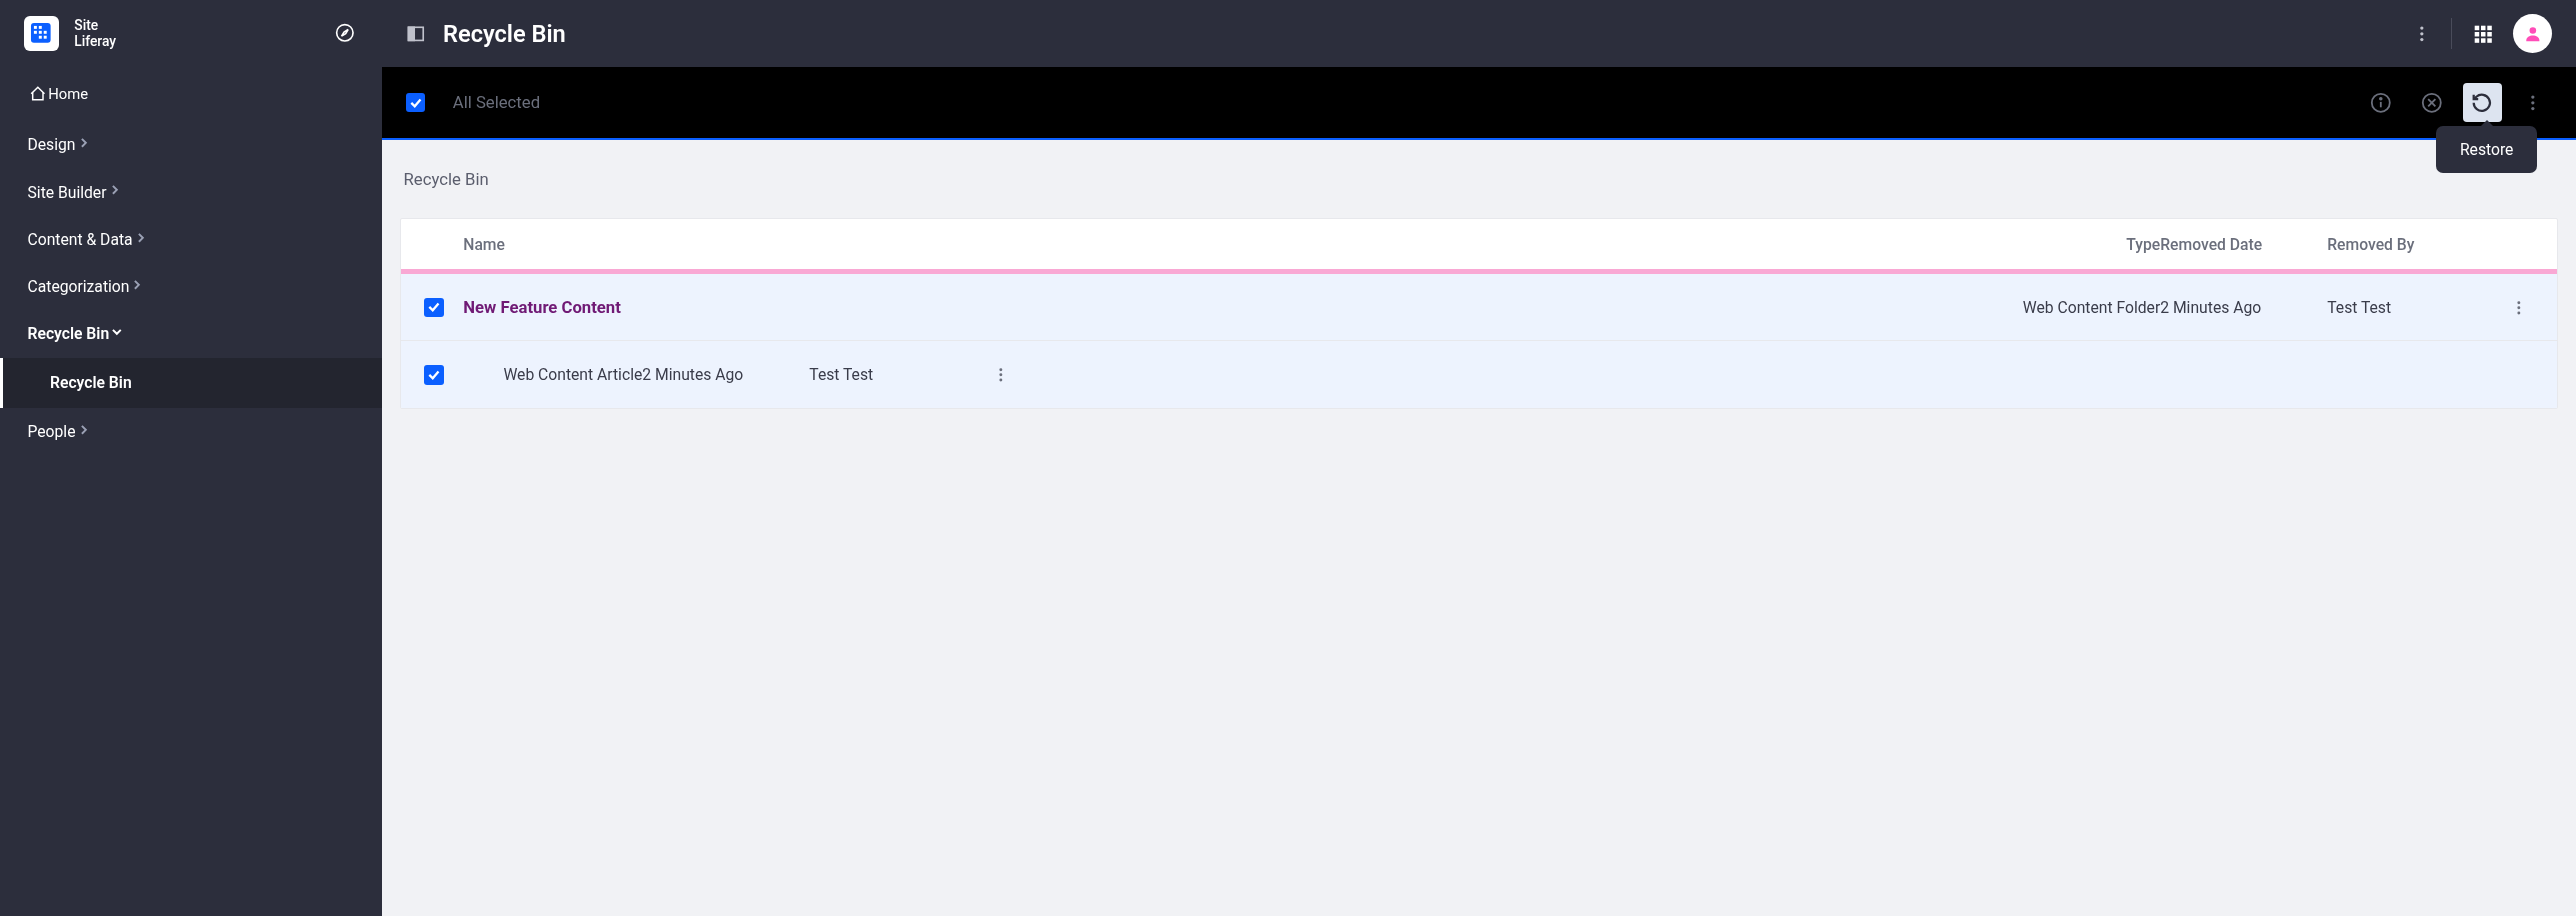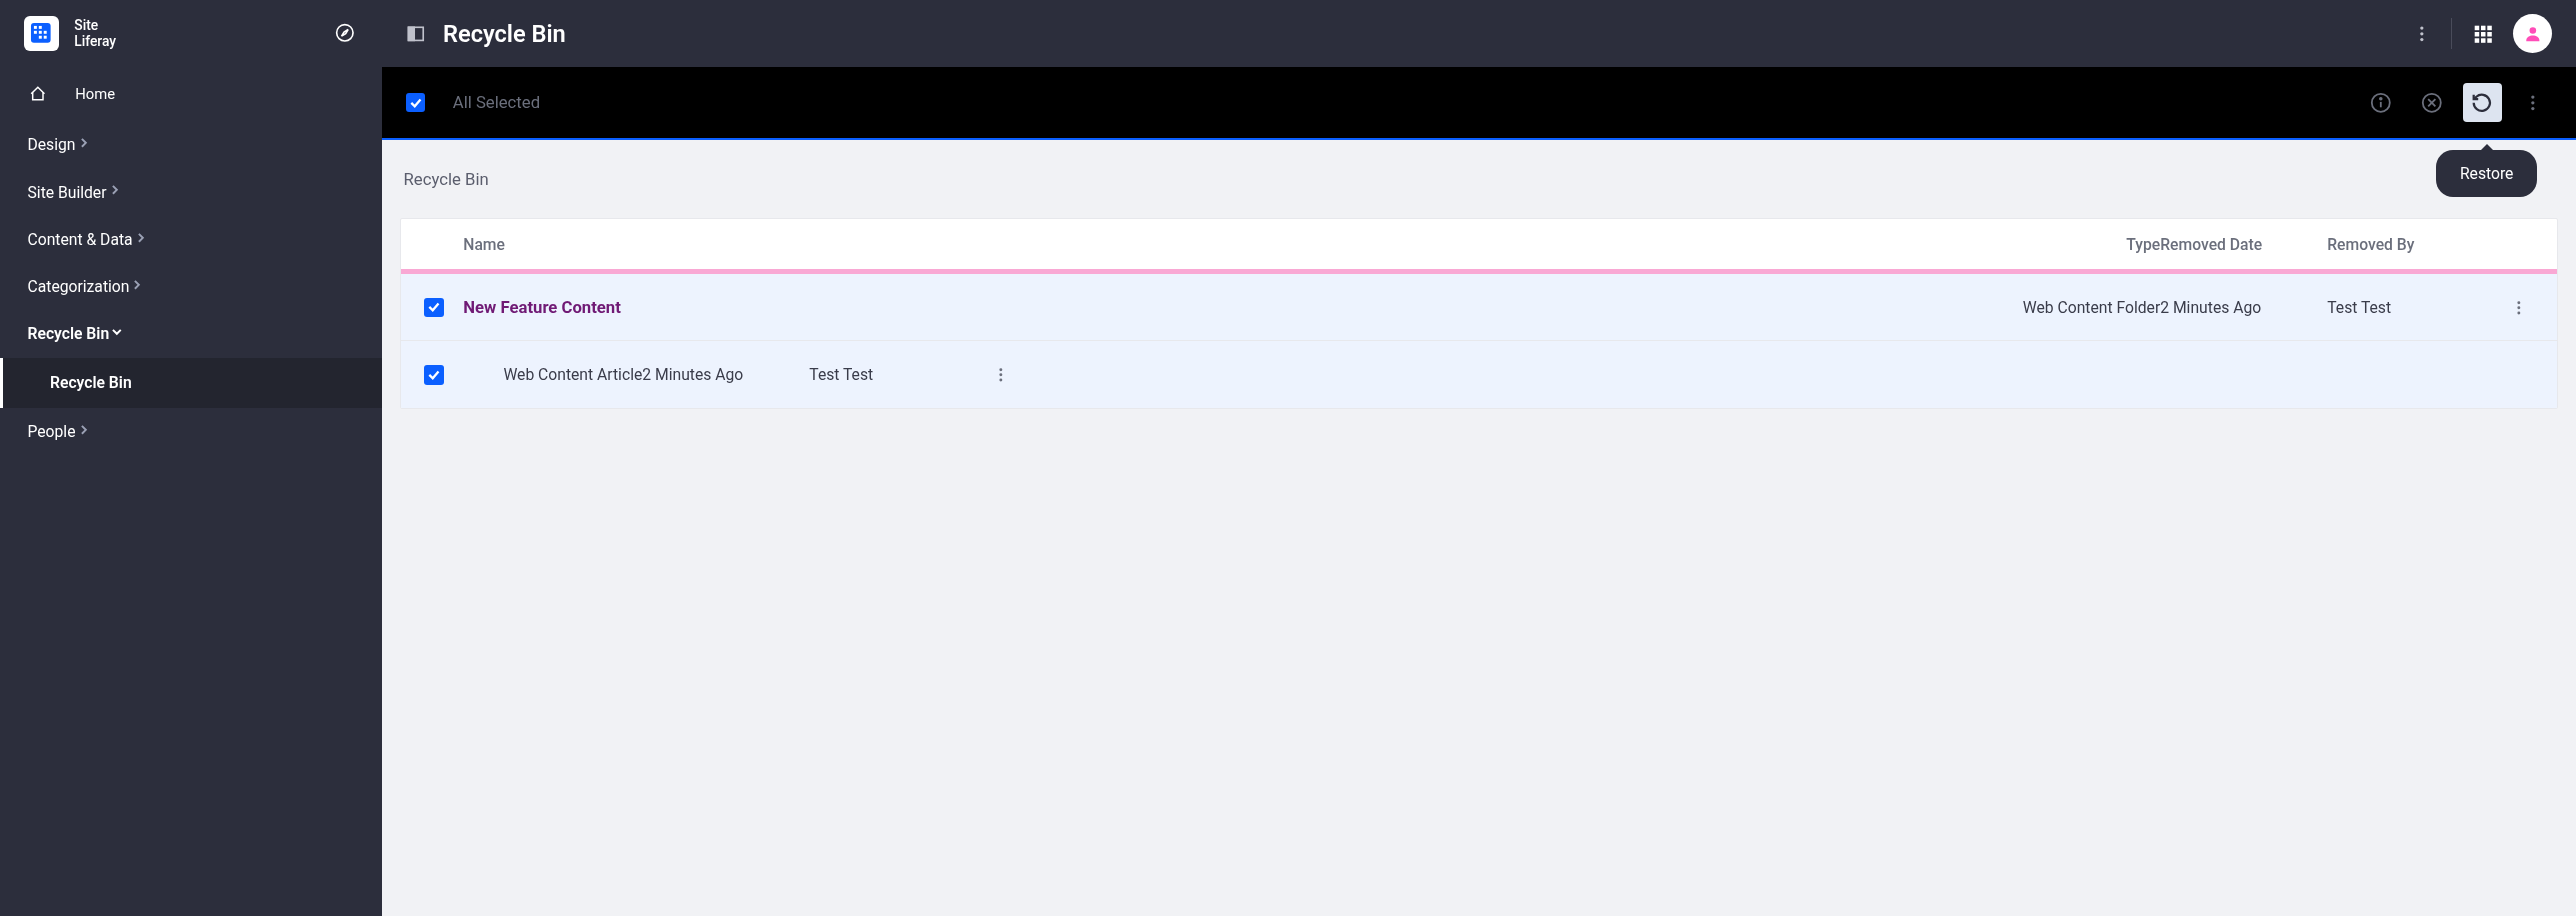--- a/index.html
+++ b/index.html
@@ -10,21 +10,21 @@
   .sidebar { width: 382px; background: #2c2e3c; color: #fff; display: flex; flex-direction: column; }
   .sidebar-header { display: flex; align-items: center; padding: 15.7px 23.6px; gap: 15.7px; }
   .logo { width: 35px; height: 35px; background: #fff; border-radius: 5.9px; display: flex; align-items: center; justify-content: center; }
   .logo svg { width: 23.6px; height: 23.6px; }
   .site-info { flex: 1; }
   .site-label { font-size: 13.8px; font-weight: 500; }
   .site-name { font-size: 13.8px; font-weight: 500; }
   .compass-btn { width: 27.5px; height: 27.5px; display: flex; align-items: center; justify-content: center; cursor: pointer; }
 
   .nav-items { padding: 7.9px 0; }
-  .nav-item { display: flex; align-items: center; padding: 7.9px 27.5px; gap: 28px; cursor: pointer; font-size: 14.8px; min-height: 39px; }
+  .nav-item { display: flex; align-items: center; padding: 7.9px 27.5px; gap: 1px; cursor: pointer; font-size: 14.8px; min-height: 39px; }
   .nav-item .icon { width: 19.7px; display: flex; justify-content: center; }
 
   .nav-group { display: flex; align-items: center; padding: 13.8px 27.5px; cursor: pointer; font-size: 15.7px; }
   .nav-group.active { font-weight: 600; }
   .nav-group .chevron { color: #9ba1b5; }
 
   .nav-sub { display: flex; align-items: center; padding: 15.7px 27.5px 15.7px 47px; font-size: 15.7px; font-weight: 600; background: #23252f; border-left: 3.9px solid #fff; cursor: pointer; }
 
   
   .main { flex: 1; display: flex; flex-direction: column; }
@@ -37,21 +37,21 @@
   .icon-btn { cursor: pointer; display: flex; align-items: center; justify-content: center; }
 
   
   .toolbar { height: 73px; background: #000000; border-bottom: 2px solid #0b5fff; display: flex; align-items: center; padding: 0 23.6px; position: relative; }
   .checkbox { width: 19.7px; height: 19.7px; border-radius: 3px; background: #0b5fff; display: flex; align-items: center; justify-content: center; cursor: pointer; margin-right: 27.5px; }
   .checkbox svg { stroke: #fff; }
   .toolbar-label { color: #6b6f7c; font-size: 16.7px; flex: 1; }
   .toolbar-actions { display: flex; align-items: center; gap: 11.8px; }
   .toolbar-btn { width: 39px; height: 39px; display: flex; align-items: center; justify-content: center; color: #6b6f7c; cursor: pointer; border-radius: 3.9px; }
   .toolbar-btn.active { background: #dde4f0; color: #2c2e3c; }
-  .tooltip { position: absolute; top: 59px; right: 39px; background: #2c2e3c; color: #fff; padding: 13.8px 23.6px; border-radius: 17px; font-size: 15.7px; margin-top: 24px; }
+  .tooltip { position: absolute; top: 59px; right: 39px; background: #2c2e3c; color: #fff; padding: 13.8px 23.6px; border-radius: 7px; font-size: 15.7px; }
   .tooltip::before { content: ""; position: absolute; top: -5.9px; left: 50%; transform: translateX(-50%); border-left: 6.9px solid transparent; border-right: 6.9px solid transparent; border-bottom: 6.9px solid #2c2e3c; }
 
   
   .content { padding: 29.5px 17.7px; }
   .breadcrumb { color: #5b5e6d; font-size: 16.7px; margin-bottom: 29.5px; margin-left: 3.9px; }
   .table-wrap { background: #fff; border: 1px solid #e7e8ec; border-radius: 2px; overflow: hidden; }
   .thead { display: flex; align-items: center; padding: 15.7px 23.6px; border-bottom: 5px solid #f9a8d4; min-height: 55px; }
   .thead .col { color: #6b6f7c; font-size: 15.7px; font-weight: 500; }
   .trow { display: flex; align-items: center; padding: 17.7px 23.6px; background: #edf3fe; border-bottom: 1px solid #e7e8ec; min-height: 67px; }
   .trow:last-child { border-bottom: none; }

